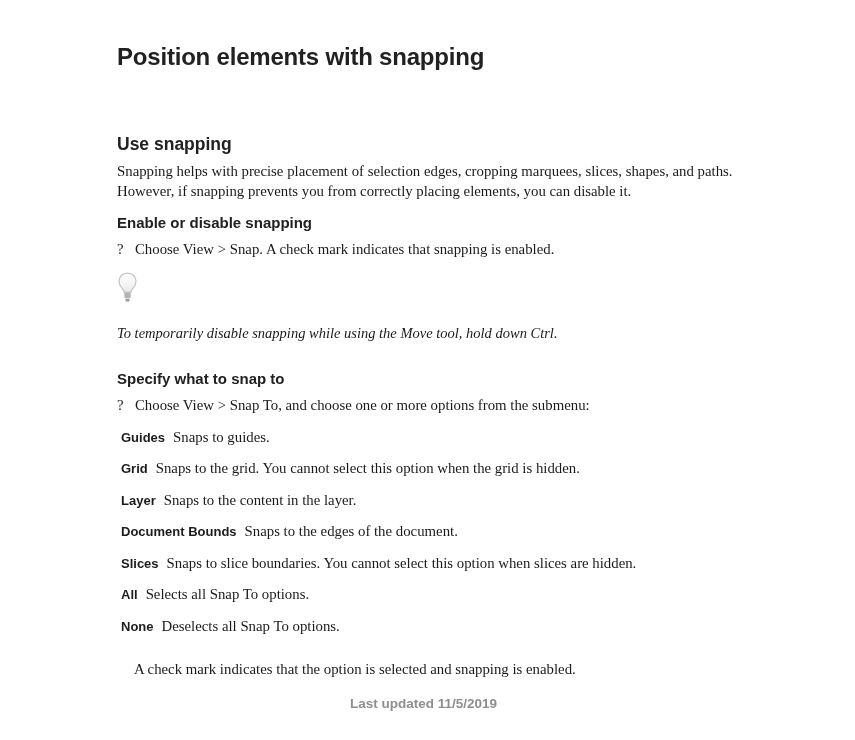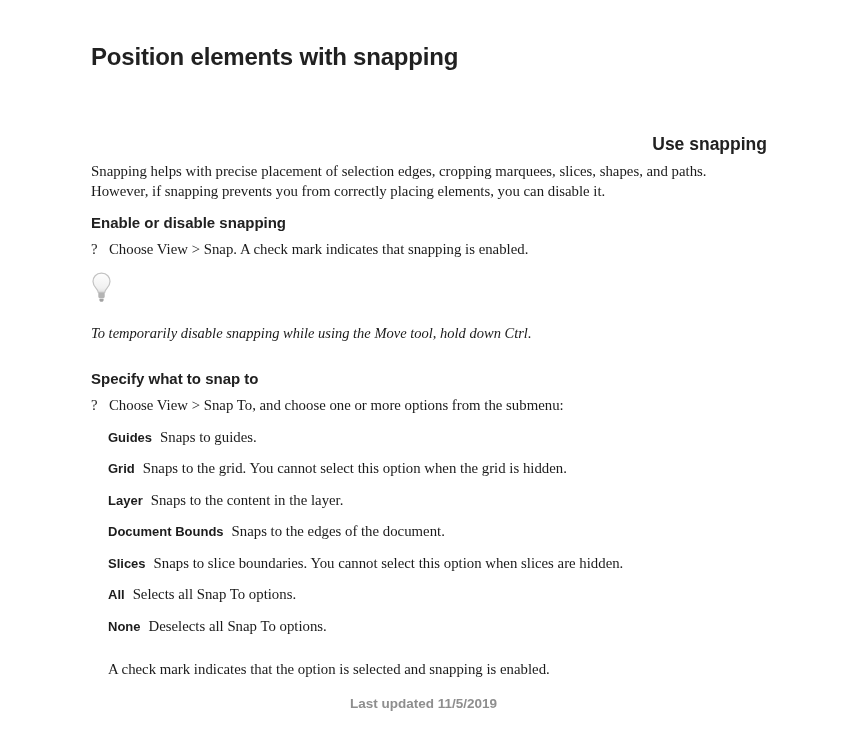--- a/index.html
+++ b/index.html
@@ -9,42 +9,41 @@
   }
   body {
     width: 855px;
     height: 740px;
     position: relative;
     overflow: hidden;
     color: #1a1a1a;
     font-family: "Liberation Serif", serif;
   }
   .page {
-    padding-left: 91px;
+    padding-left: 117px;
     padding-right: 88px;
     box-sizing: border-box;
   }
   h1.doc-title {
     font-family: "Liberation Sans", sans-serif;
     font-weight: 700;
     font-size: 24px;
     line-height: 28px;
     letter-spacing: -0.2px;
     color: #212121;
     margin: 0;
     padding-top: 43px;
   }
   h2.section-heading {
     font-family: "Liberation Sans", sans-serif;
     font-weight: 700;
     font-size: 17.5px;
     line-height: 21px;
     color: #212121;
     margin: 63px 0 0 0;
-    text-align: right;
   }
   h3.subsection-heading {
     font-family: "Liberation Sans", sans-serif;
     font-weight: 700;
     font-size: 15px;
     line-height: 18px;
     color: #212121;
     margin: 13px 0 0 0;
   }
   p.body-text {
@@ -67,21 +66,21 @@
     margin-top: 13px;
     height: 31px;
   }
   p.tip-text {
     font-style: italic;
     font-size: 14.5px;
     line-height: 19px;
     margin: 21px 0 0 0;
   }
   .options {
-    margin-left: 17px;
+    margin-left: 4px;
   }
   .option-item {
     margin-top: 12.5px;
     font-size: 14.8px;
     line-height: 19px;
   }
   .option-label {
     font-family: "Liberation Sans", sans-serif;
     font-weight: 700;
     font-size: 13px;

